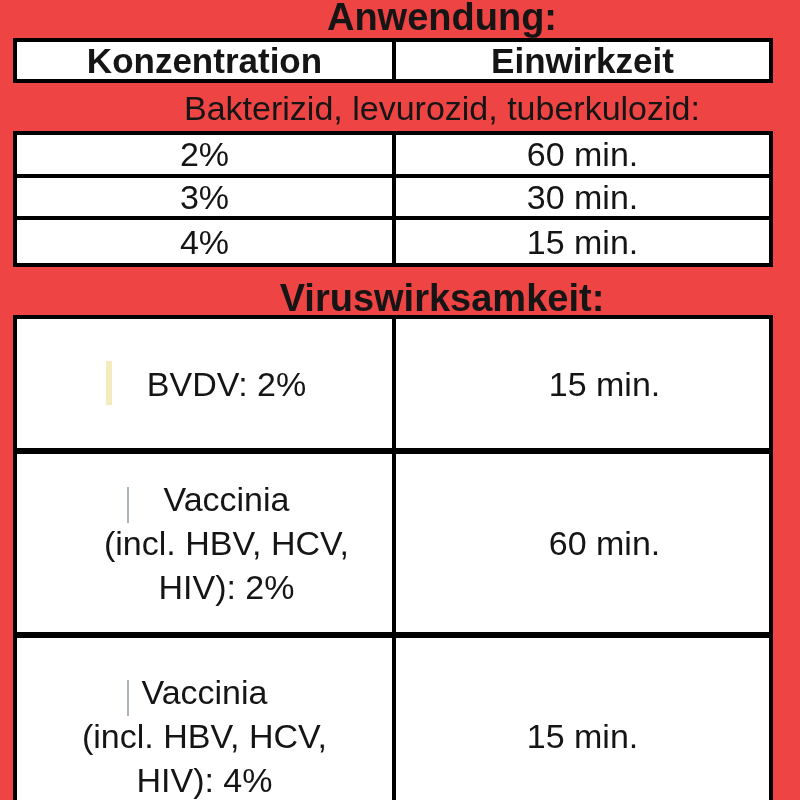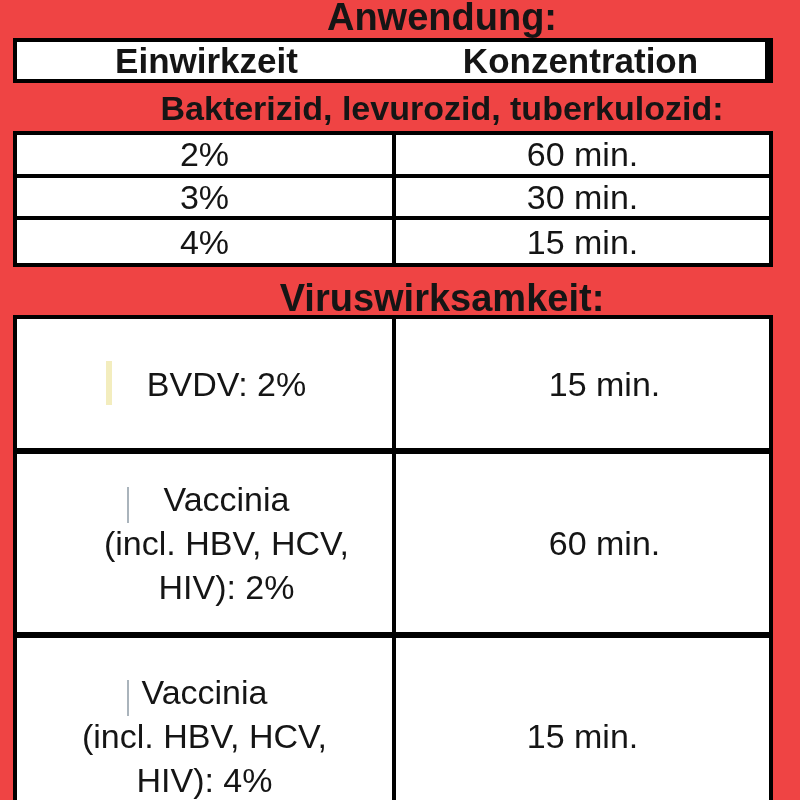--- a/index.html
+++ b/index.html
@@ -28,21 +28,21 @@
     text-align: center;
     white-space: nowrap;
   }
   .h-bold {
     font-size: 38px;
     font-weight: 700;
     line-height: 42px;
   }
   .h-reg {
     font-size: 34px;
-    font-weight: 700;
+    font-weight: 400;
     line-height: 42px;
   }
   .tbl {
     position: absolute;
     left: 13px;
     width: 760px;
     border: 4px solid #000000;
     box-sizing: border-box;
     display: grid;
     grid-template-columns: 379px 1fr;
@@ -103,22 +103,22 @@
   .artifact-cursor.c2 { left: 127px; top: 680px; }
 </style>
 </head>
 <body style="color: rgb(21, 21, 21);">
 
 <div class="page">
 
   <div class="heading h-bold" style="top:-4px;">Anwendung:</div>
 
   <div class="tbl tbl-header">
+    <div class="cell head col-left">Konzentration</div>
     <div class="cell head">Einwirkzeit</div>
-    <div class="cell head col-left">Konzentration</div>
   </div>
 
   <div class="heading h-reg" style="top:87px;">Bakterizid, levurozid, tuberkulozid:</div>
 
   <div class="tbl tbl-bact">
     <div class="cell col-left rsep">2%</div>
     <div class="cell rsep">60 min.</div>
     <div class="cell col-left rsep">3%</div>
     <div class="cell rsep">30 min.</div>
     <div class="cell col-left">4%</div>

